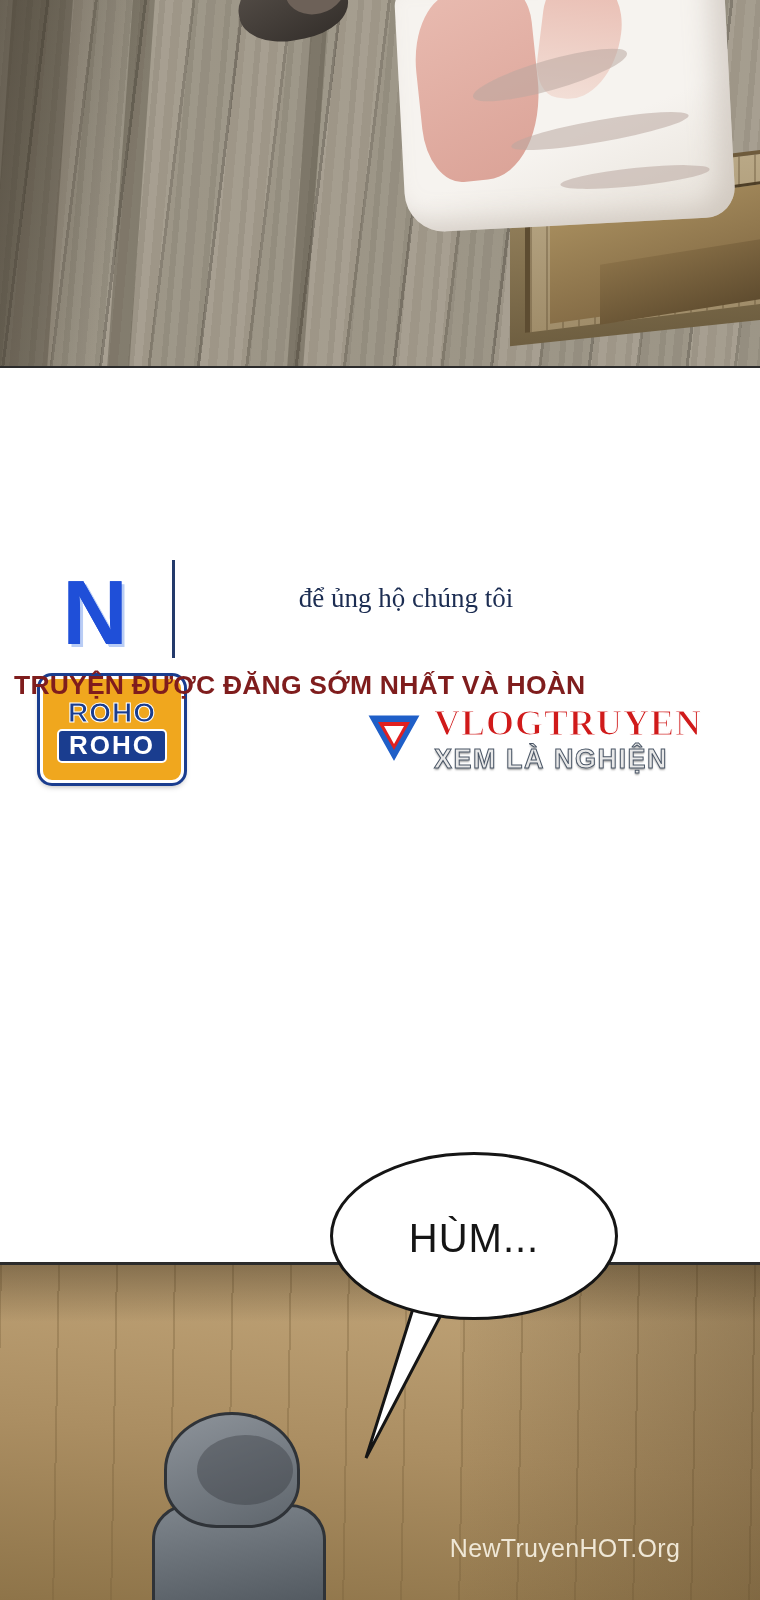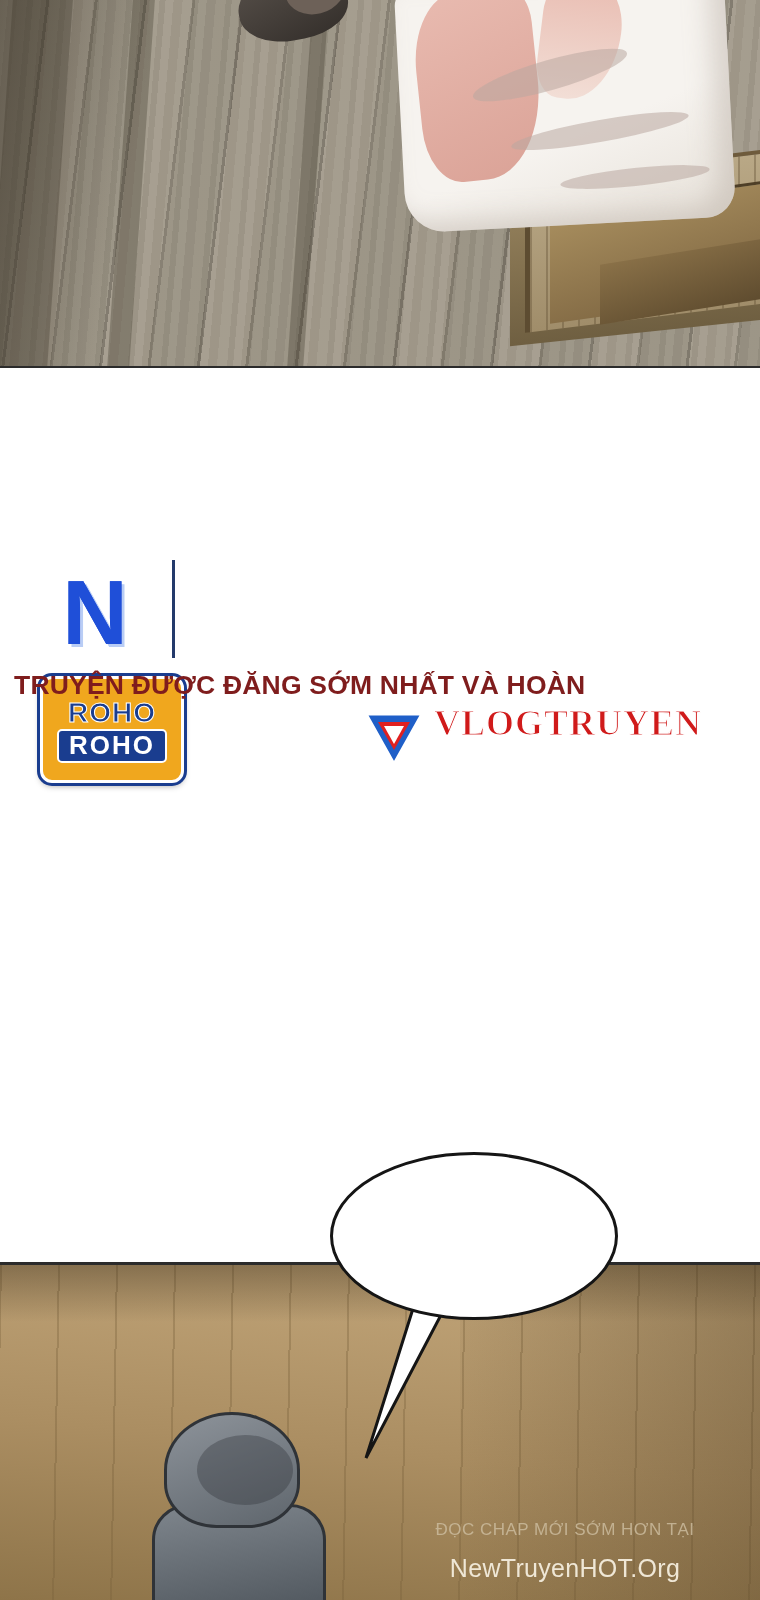--- a/index.html
+++ b/index.html
@@ -463,27 +463,29 @@
 
     <div class="vlog">
       <div class="vlog-mark">
         <svg width="64" height="58" viewBox="0 0 64 58">
           <polygon points="4,4 60,4 32,54" fill="#1f5fc8" stroke="#ffffff" stroke-width="3"></polygon>
           <polygon points="16,12 48,12 32,40" fill="#e02020"></polygon>
           <polygon points="22,16 42,16 32,34" fill="#ffffff"></polygon>
         </svg>
       </div>
       <div class="vlog-title">VLOGTRUYEN</div>
+      <div class="vlog-sub">XEM LÀ NGHIỆN</div>
     </div>
   </div>
 
   <div class="nt-block">
     <div class="nt-logo">N</div>
     <div class="nt-divider"></div>
     <div class="nt-lines">
+      <div>để ủng hộ chúng tôi</div>
     </div>
     <div class="nt-banner">
       <div>TRUYỆN ĐƯỢC ĐĂNG SỚM NHẤT VÀ HOÀN</div>
     </div>
   </div>
 
   <div class="panel-bottom">
     <div class="floor"></div>
     <div class="floor-lines"></div>
     <div class="floor-dark"></div>
@@ -499,19 +501,19 @@
   </div>
 
   <div class="bubble-tail">
     <svg width="120" height="180" viewBox="0 0 120 180">
       <polygon points="70,0 100,14 14,178" fill="#ffffff" stroke="#151515" stroke-width="3"></polygon>
       <polygon points="72,0 98,10 60,60" fill="#ffffff" stroke="none"></polygon>
     </svg>
   </div>
 
   <div class="bubble"></div>
+  <div class="bubble-text">HÙM...</div>
 
   <div class="footer-wm">
-    <div class="l1">ĐỌC CHAP MỚI SỚM HƠN TẠI</div>
     <div class="l2">NewTruyenHOT.Org</div>
   </div>
 
 </div>
 
 </body></html>

